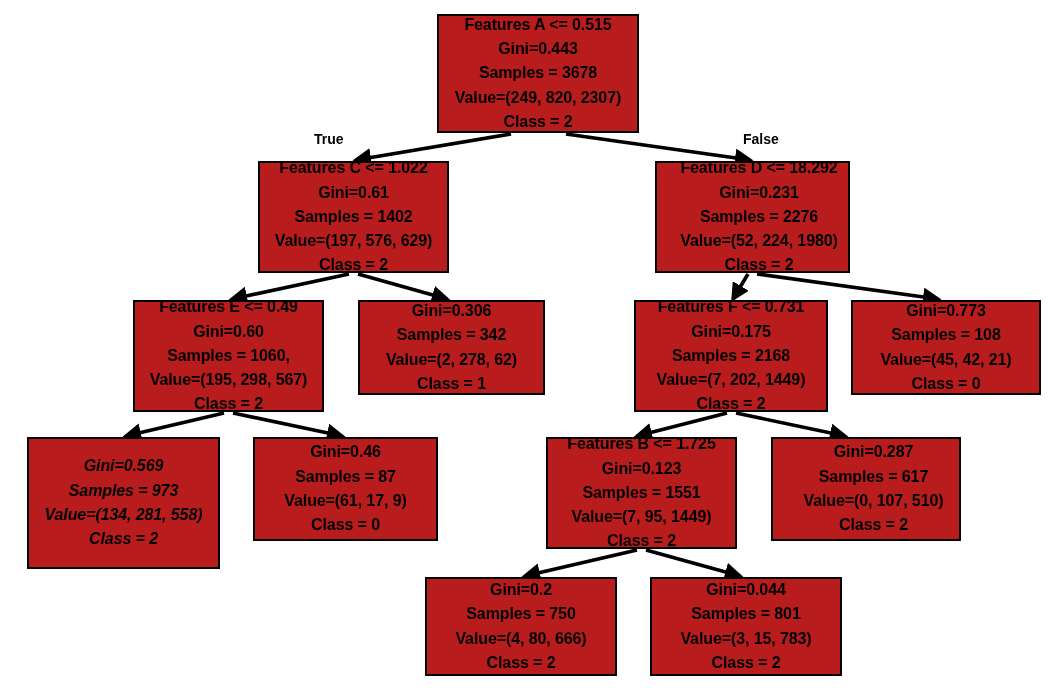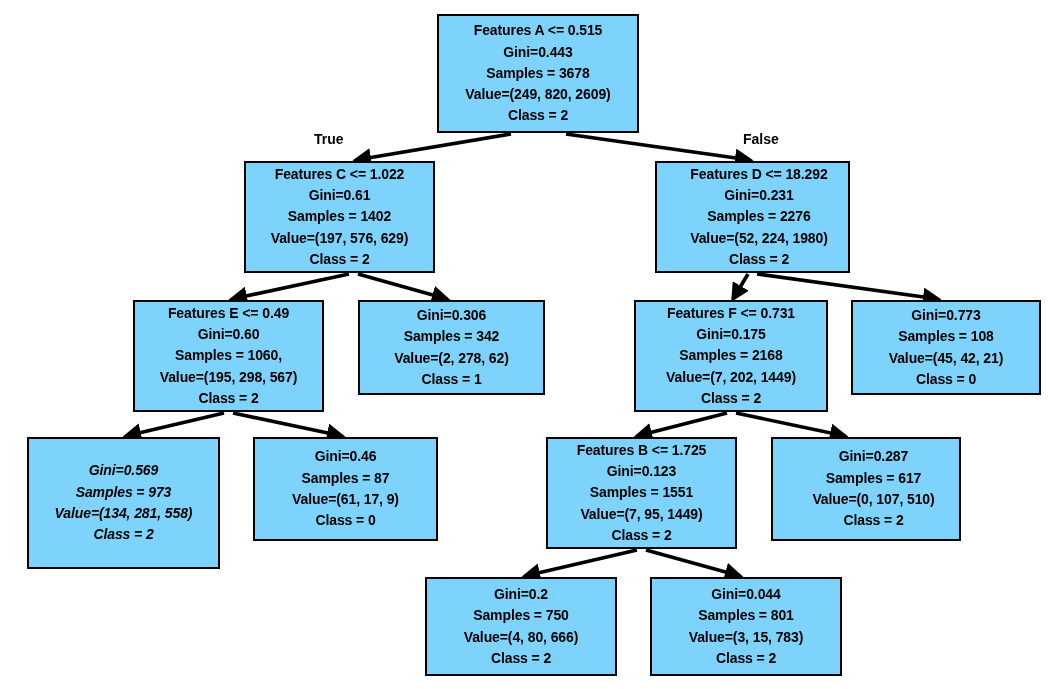--- a/index.html
+++ b/index.html
@@ -20,29 +20,29 @@
     position: absolute;
     left: 0;
     top: 0;
     width: 1048px;
     height: 689px;
     pointer-events: none;
   }
   .node {
     position: absolute;
     box-sizing: border-box;
-    background: #7dd3fc;
+    background: #b91c1c;
     border: 2.5px solid #000000;
     display: flex;
     flex-direction: column;
     align-items: center;
     justify-content: center;
     text-align: center;
     color: #000000;
-    font-size: 14px;
+    font-size: 16px;
     line-height: 1.52;
     font-weight: 600;
     letter-spacing: -0.1px;
     z-index: 2;
   }
   .node .ln {
     white-space: nowrap;
   }
   .edge-label {
     position: absolute;
@@ -76,24 +76,24 @@
         <line x1="736" y1="413" x2="845" y2="436" stroke="#000000" stroke-width="3.6" marker-end="url(#arrowhead)"></line>
         <line x1="637" y1="550" x2="525" y2="576" stroke="#000000" stroke-width="3.6" marker-end="url(#arrowhead)"></line>
         <line x1="646" y1="550" x2="740" y2="576" stroke="#000000" stroke-width="3.6" marker-end="url(#arrowhead)"></line>
       </g>
   </svg>
   <div id="node-layer">
       <div class="node" style="left: 437px; top: 14px; width: 202px; height: 119px;">
         <div class="ln">Features A &lt;= 0.515</div>
         <div class="ln">Gini=0.443</div>
         <div class="ln">Samples = 3678</div>
-        <div class="ln">Value=(249, 820, 2609)</div>
+        <div class="ln">Value=(249, 820, 2307)</div>
         <div class="ln">Class = 2</div>
       </div>
-      <div class="node" style="left: 244px; top: 161px; width: 191px; height: 112px;">
+      <div class="node" style="left: 258px; top: 161px; width: 191px; height: 112px;">
         <div class="ln">Features C &lt;= 1.022</div>
         <div class="ln">Gini=0.61</div>
         <div class="ln">Samples = 1402</div>
         <div class="ln">Value=(197, 576, 629)</div>
         <div class="ln">Class = 2</div>
       </div>
       <div class="node" style="left: 655px; top: 161px; width: 195px; height: 112px; padding-left: 13px;">
         <div class="ln">Features D &lt;= 18.292</div>
         <div class="ln">Gini=0.231</div>
         <div class="ln">Samples = 2276</div>

